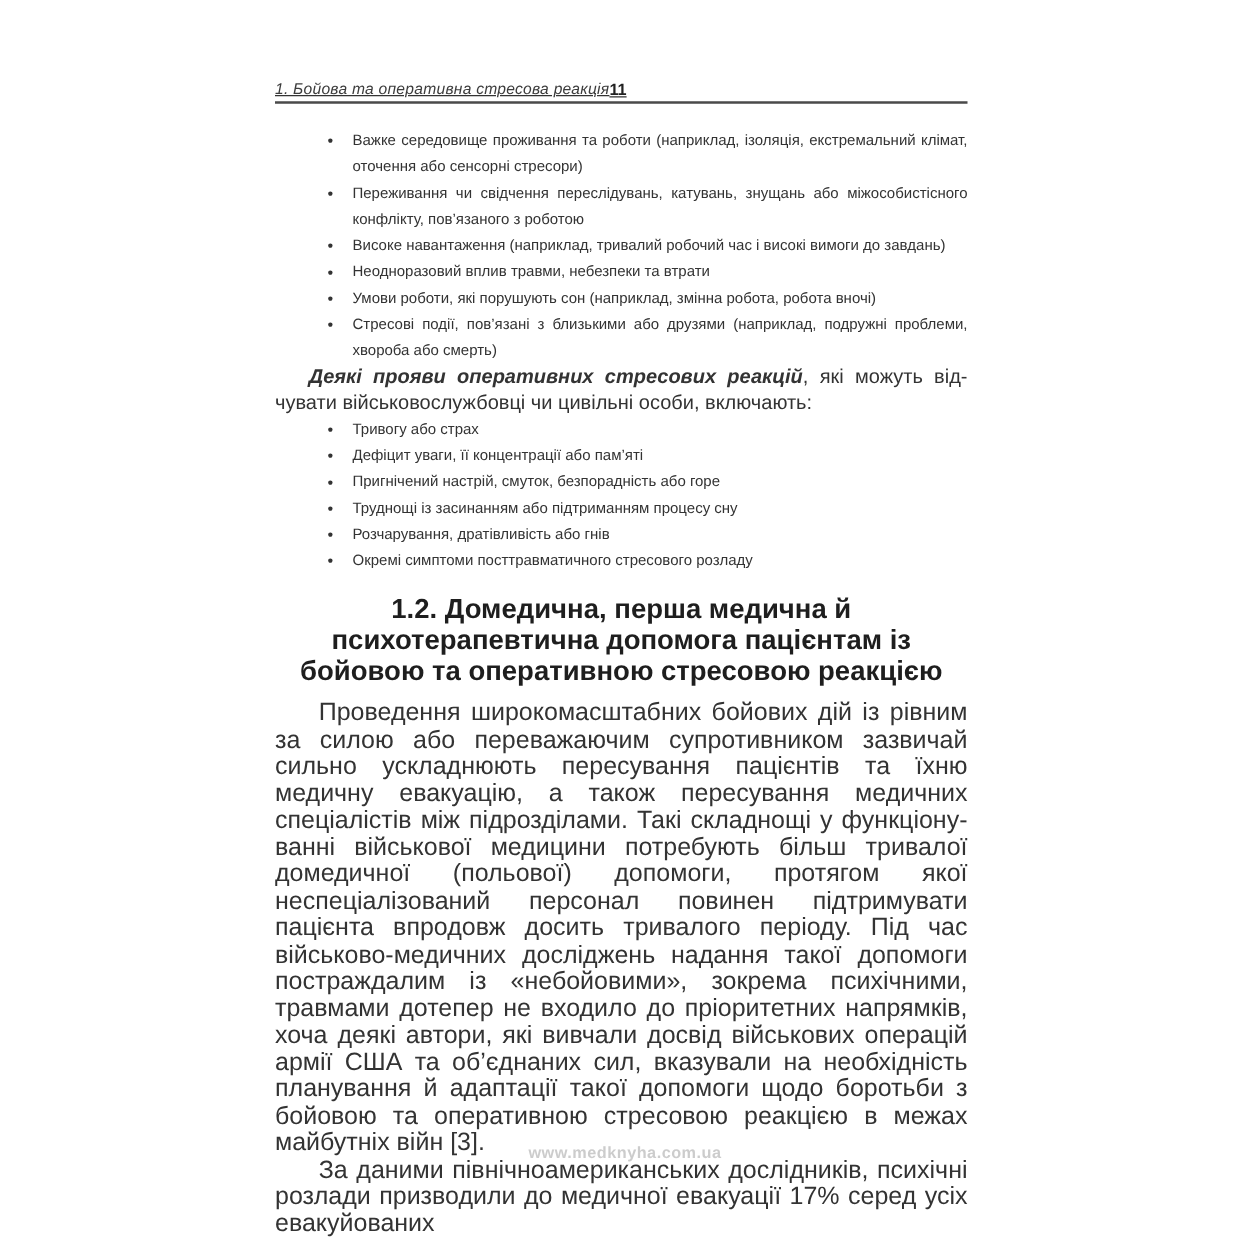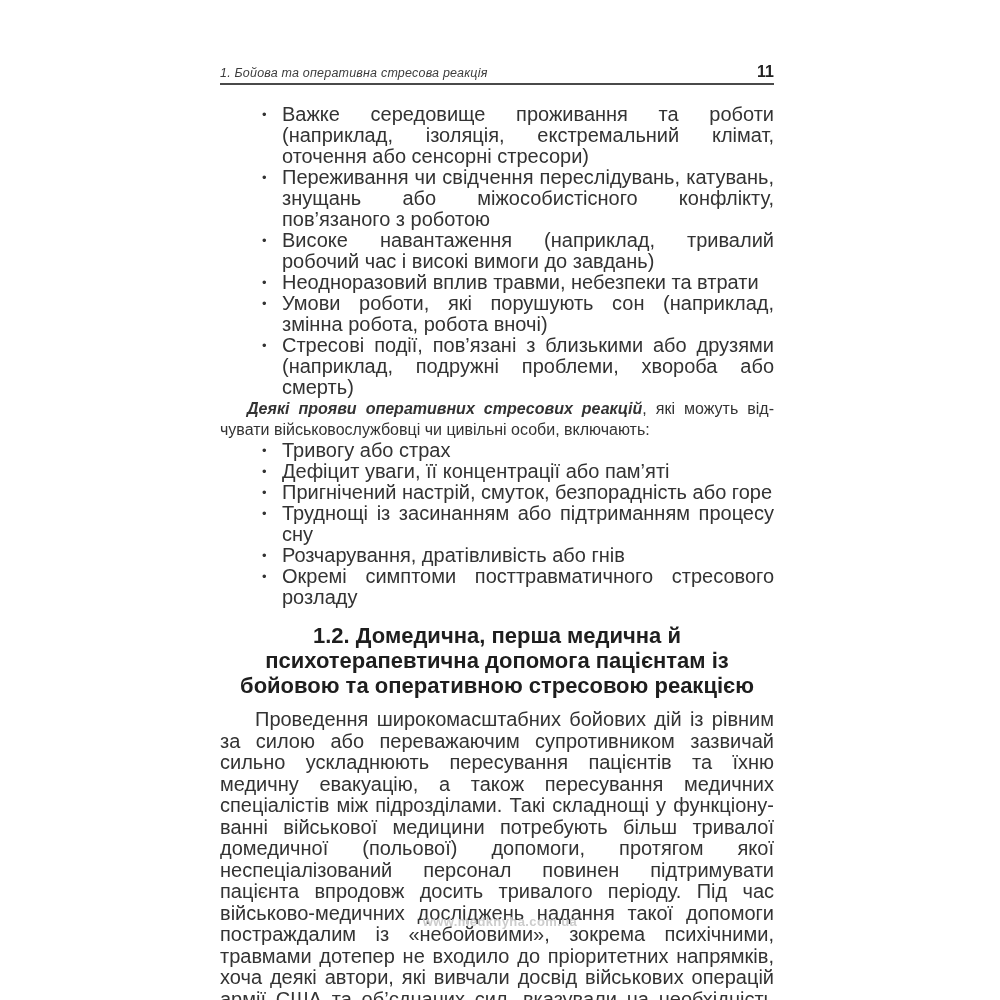--- a/index.html
+++ b/index.html
@@ -13,47 +13,47 @@
     overflow: hidden;
   }
   .content {
     position: absolute;
     left: 220px;
     top: 64px;
     width: 554px;
   }
   .running-header {
     display: flex;
-    justify-content: space-between;
     align-items: flex-end;
     border-bottom: 2px solid #4a4a4a;
     padding-bottom: 3px;
+    text-decoration: underline;
   }
   .running-title {
     font-style: italic;
     font-size: 12.5px;
     color: #3c3c3c;
     letter-spacing: 0.2px;
   }
   .page-number {
     font-weight: bold;
-    font-size: 16px;
+    font-size: 13px;
     color: #222222;
     line-height: 1;
   }
   .bullet-list {
     list-style: none;
     margin: 0;
     padding: 0;
     text-align: justify;
   }
   .bullet-list li {
     position: relative;
     padding-left: 62px;
-    font-size: 20px;
+    font-size: 12px;
     line-height: 21px;
     hyphens: manual;
   }
   .bullet-list li::before {
     content: "\2022";
     position: absolute;
     left: 42px;
     top: 0;
     font-size: 13px;
     color: #333333;

